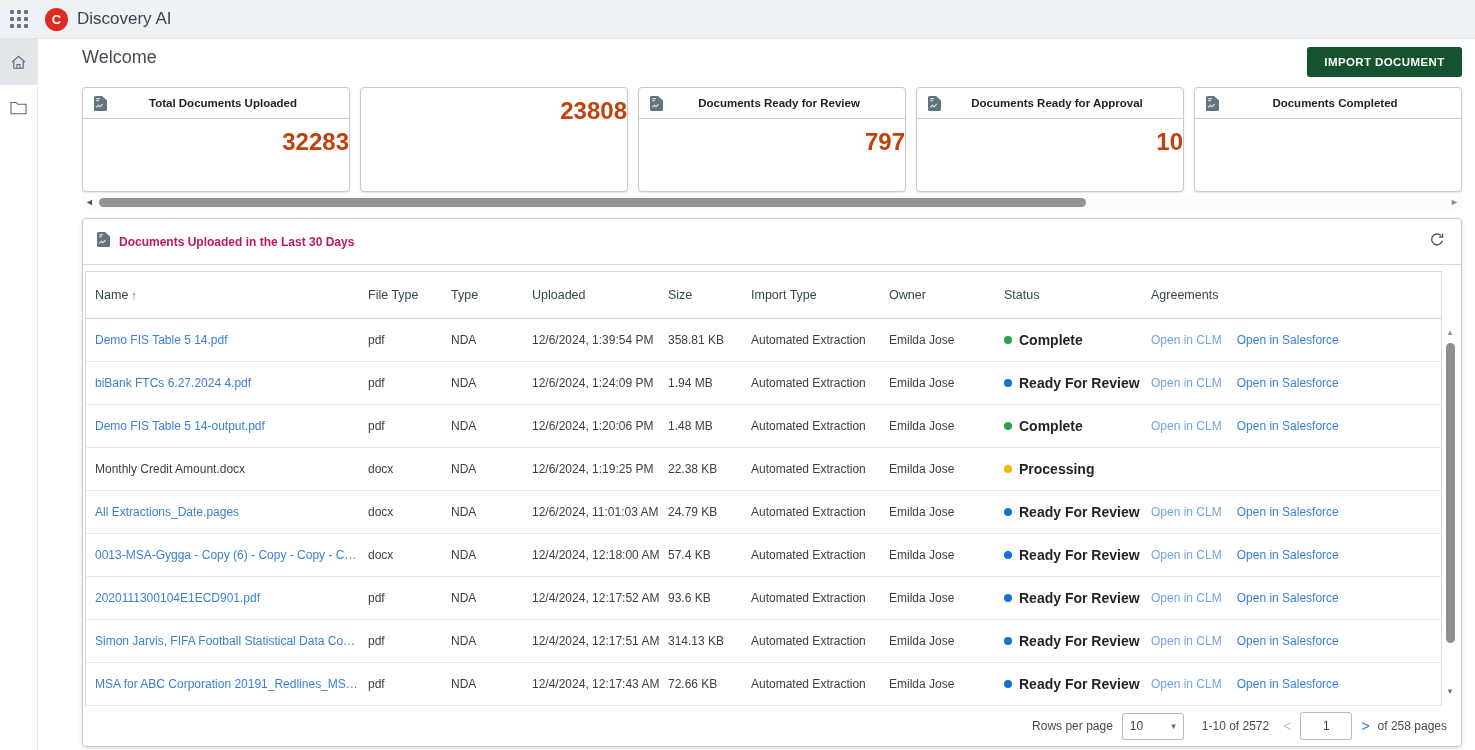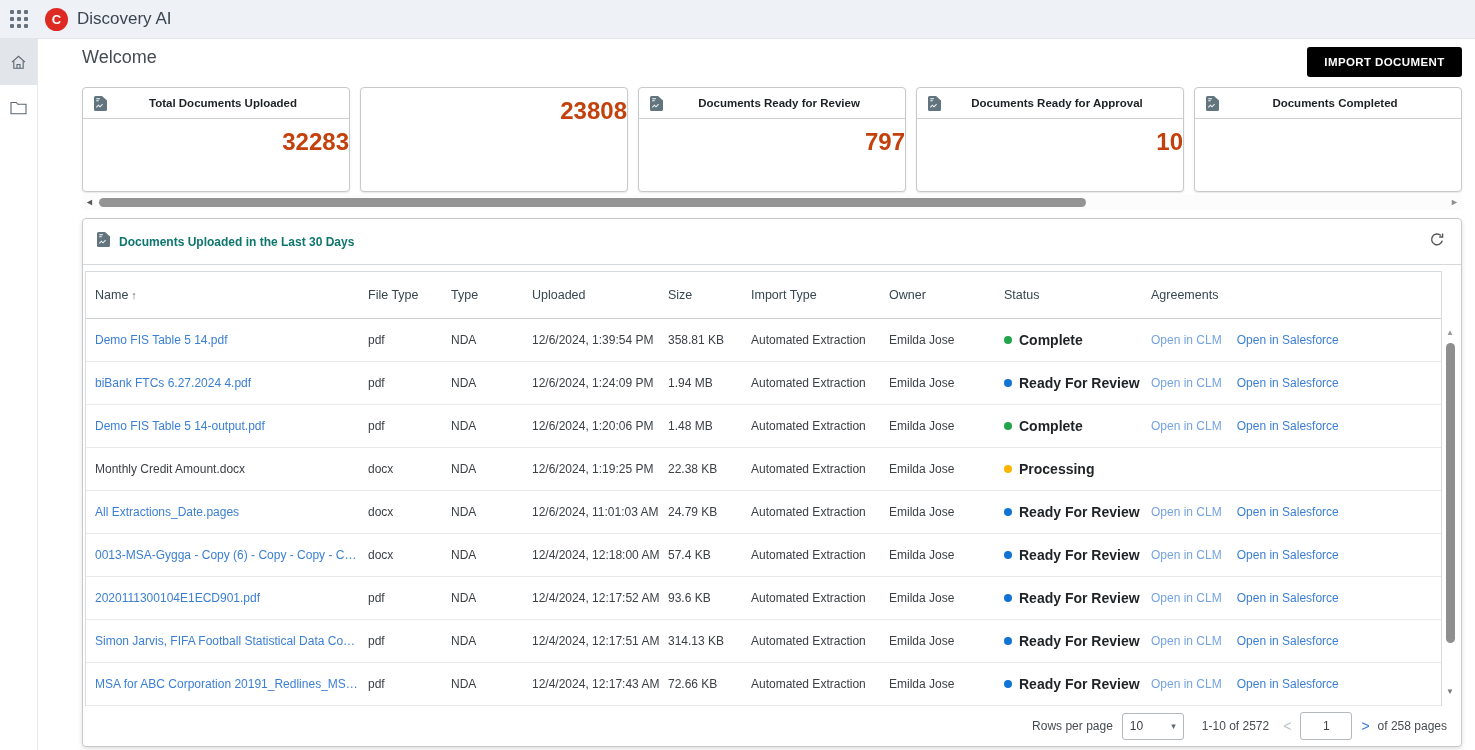--- a/index.html
+++ b/index.html
@@ -16,42 +16,42 @@
 
   
   .sidebar { position:absolute; left:0; top:39px; bottom:0; width:38px; background:#fff; border-right:1px solid #e7eaed; }
   .side-item { height:46px; display:flex; align-items:center; justify-content:center; cursor:pointer; }
   .side-item.active { background:#e2e5e9; }
 
   
   .main { margin-left:38px; padding:0 13px 0 44px; }
   .welcome-row { height:46px; display:flex; justify-content:space-between; padding-top:8px; }
   .welcome { font-size:18px; font-weight:400; color:#454b52; }
-  .import-btn { width:155px; height:30px; background:#000000; color:#fff; border:none; border-radius:3px;
+  .import-btn { width:155px; height:30px; background:#14532d; color:#fff; border:none; border-radius:3px;
     font-family:inherit; font-size:11.5px; font-weight:bold; letter-spacing:.4px; cursor:pointer; }
 
   
   .cards { display:flex; gap:10px; margin-top:2px; }
   .card { flex:1; height:105px; background:#fff; border:1px solid #c6cacd; border-radius:4px; box-shadow:0 1px 2px rgba(0,0,0,.10); }
   .card-head { position:relative; height:31px; display:flex; align-items:center; justify-content:center; border-bottom:1px solid #cdd0d3; }
   .card-head .ic { position:absolute; left:11px; top:8px; }
   .card-label { font-size:11.5px; font-weight:bold; color:#1d2124; padding-left:14px; }
   .card-value { text-align:right; font-size:24px; font-weight:bold; color:#c2410c; margin-top:9px; }
 
   
   .hscroll { position:relative; height:15px; margin-top:3px; background:#fcfcfc; }
   .h-arrow { position:absolute; top:1px; font-size:9px; line-height:13px; color:#555; cursor:pointer; }
   .h-arrow.left { left:3px; }
   .h-arrow.right { right:3px; color:#8e8e8e; }
   .h-thumb { position:absolute; left:17px; width:71.5%; top:3px; height:9px; background:#939393; border-radius:5px; cursor:grab; }
 
   
   .section { margin-top:8px; background:#fff; border:1px solid #c6cacd; border-radius:4px; box-shadow:0 2px 4px rgba(0,0,0,.13); }
   .section-head { height:46px; display:flex; align-items:center; gap:9px; padding:0 14px; border-bottom:1px solid #d6d9dc; }
-  .section-title { font-size:12px; font-weight:bold; color:#0f766e; }
+  .section-title { font-size:12px; font-weight:bold; color:#be185d; }
   .refresh-btn { margin-left:auto; background:none; border:none; cursor:pointer; padding:2px; }
 
   .table-outer { display:flex; margin:6px 3px 0 2px; }
   .tbl { flex:1; border:1px solid #d8dbde; border-bottom:none; min-width:0; }
   .thead { display:flex; align-items:center; height:47px; padding-left:9px; border-bottom:1px solid #cfd2d5; }
   .th { font-size:12.5px; color:#37474f; }
   .sort-arrow { font-size:11px; color:#5c6770; margin-left:3px; }
   .trow { display:flex; align-items:center; height:43px; padding-left:9px; border-bottom:1px solid #e7e9eb; font-size:12px; color:#3c4146; }
 
   .c0 { width:273px; padding-right:8px; white-space:nowrap; overflow:hidden; text-overflow:ellipsis; }

